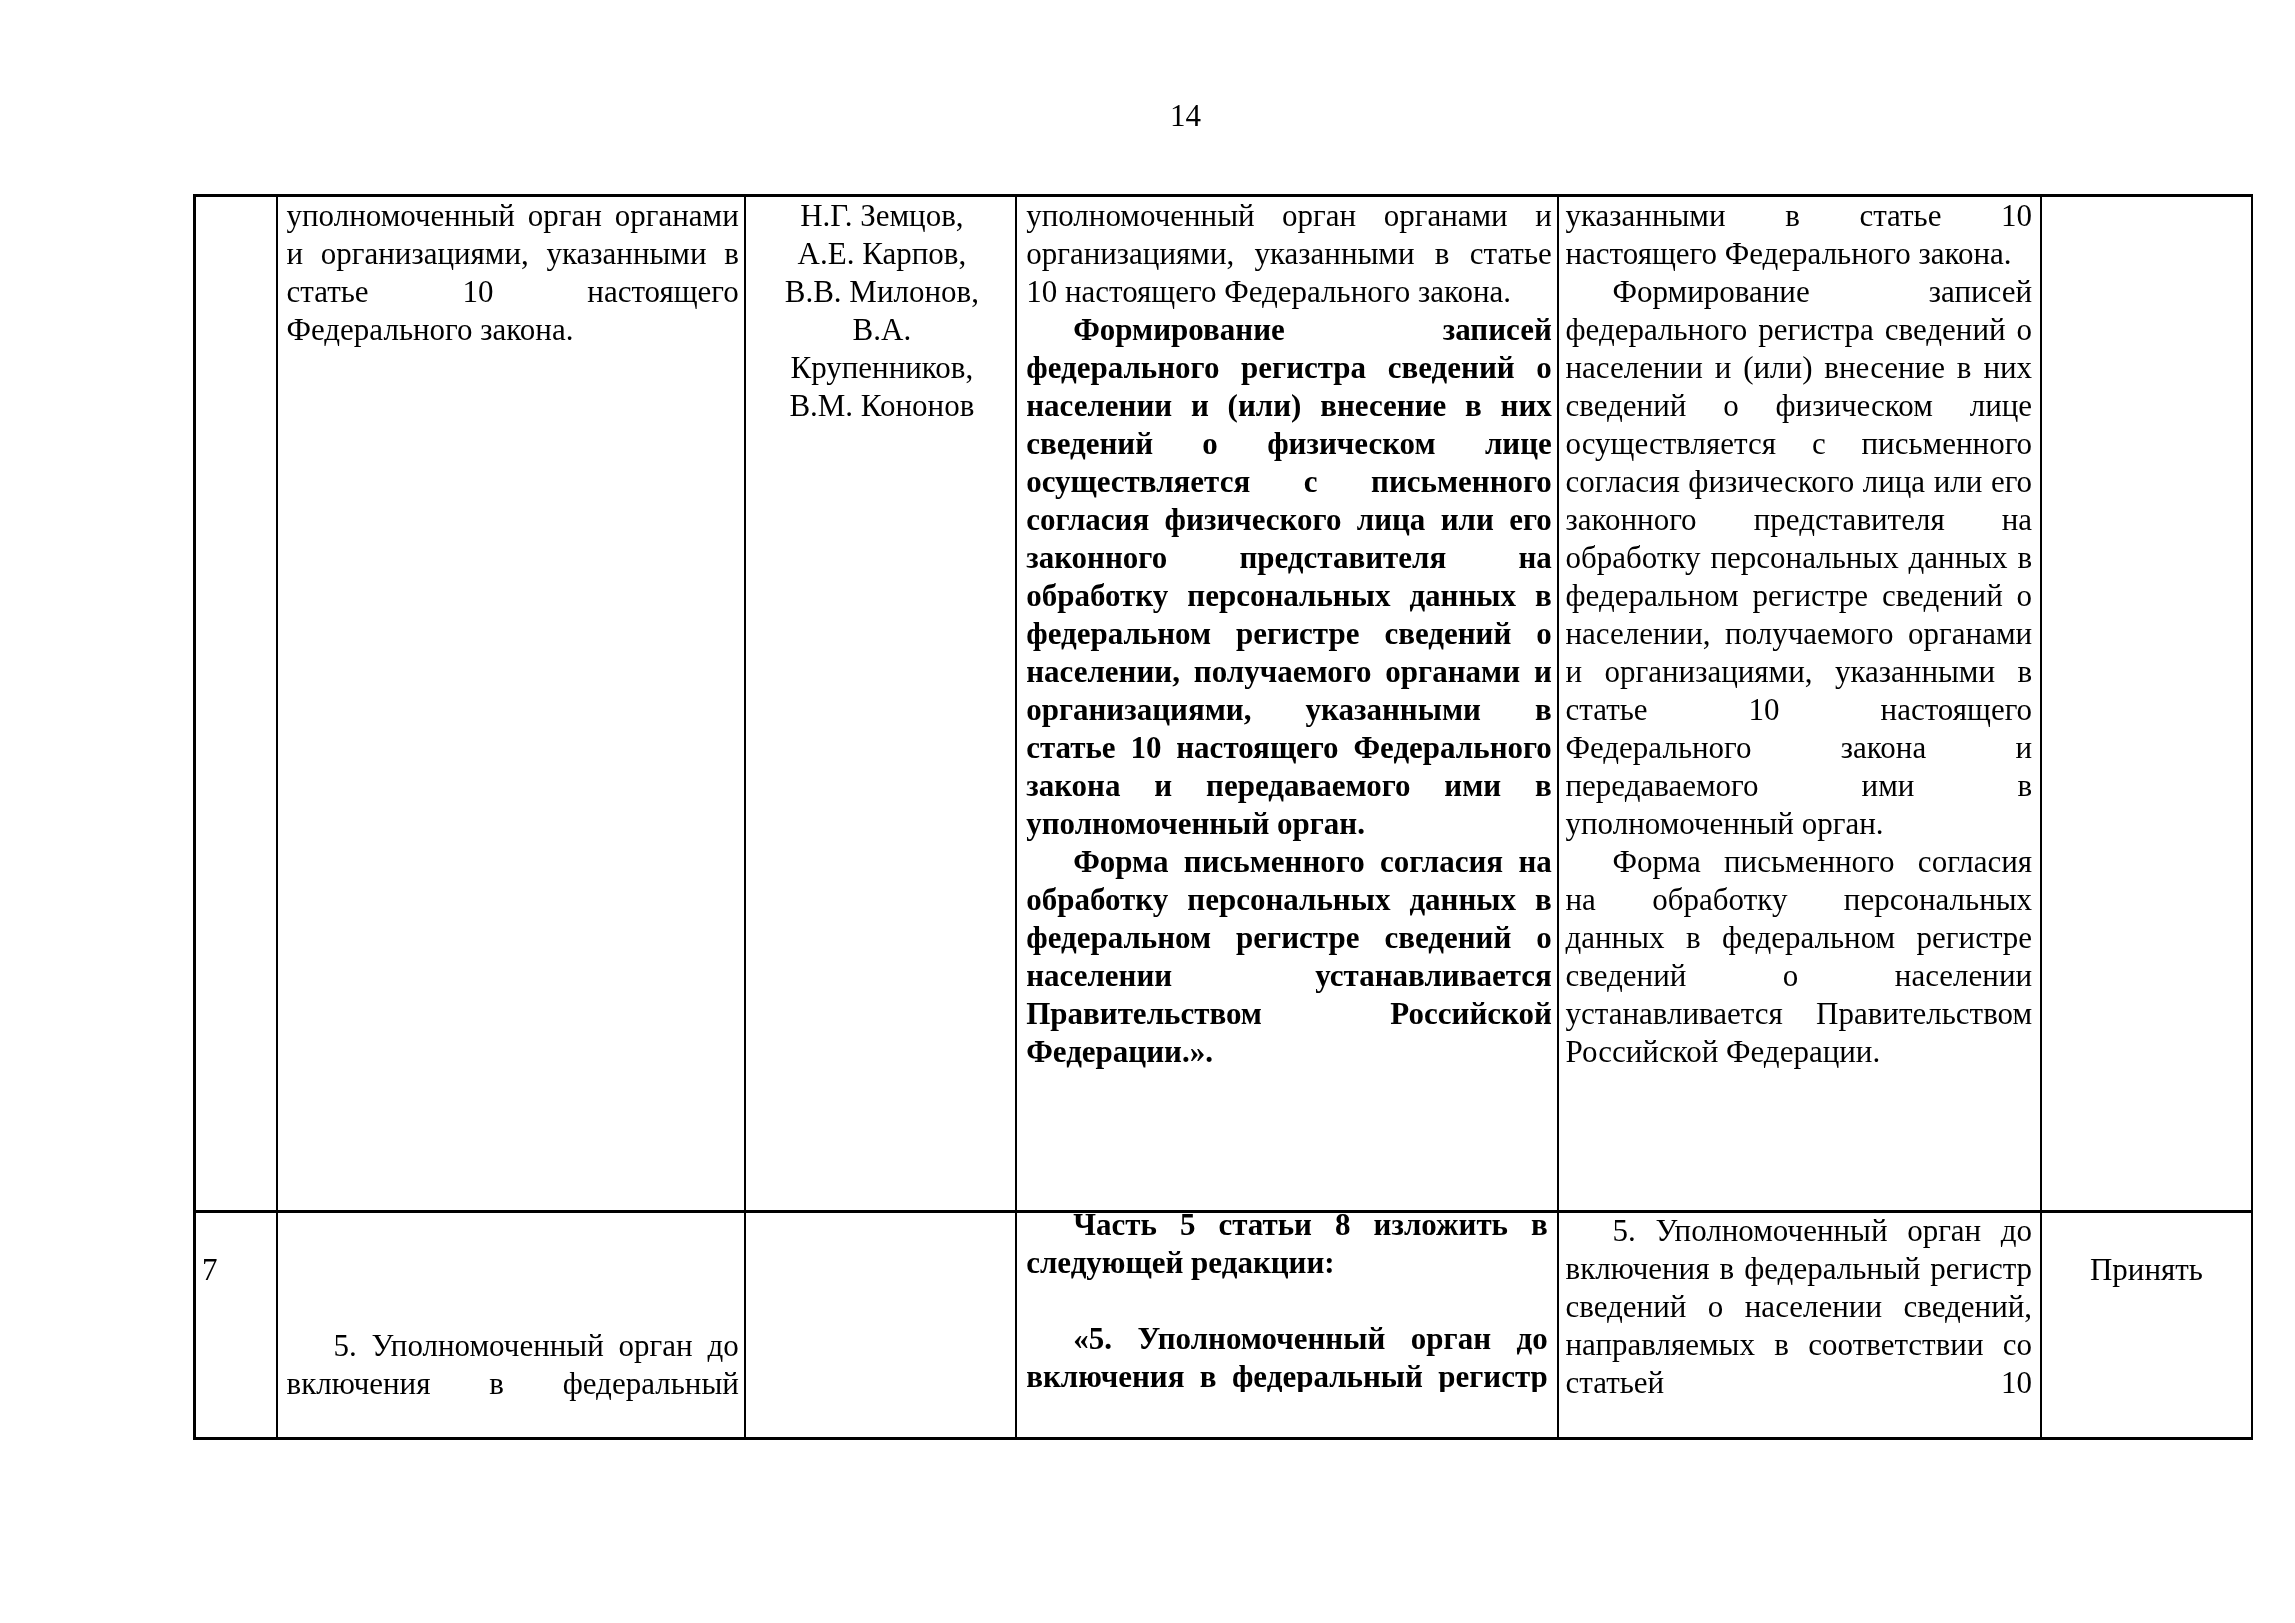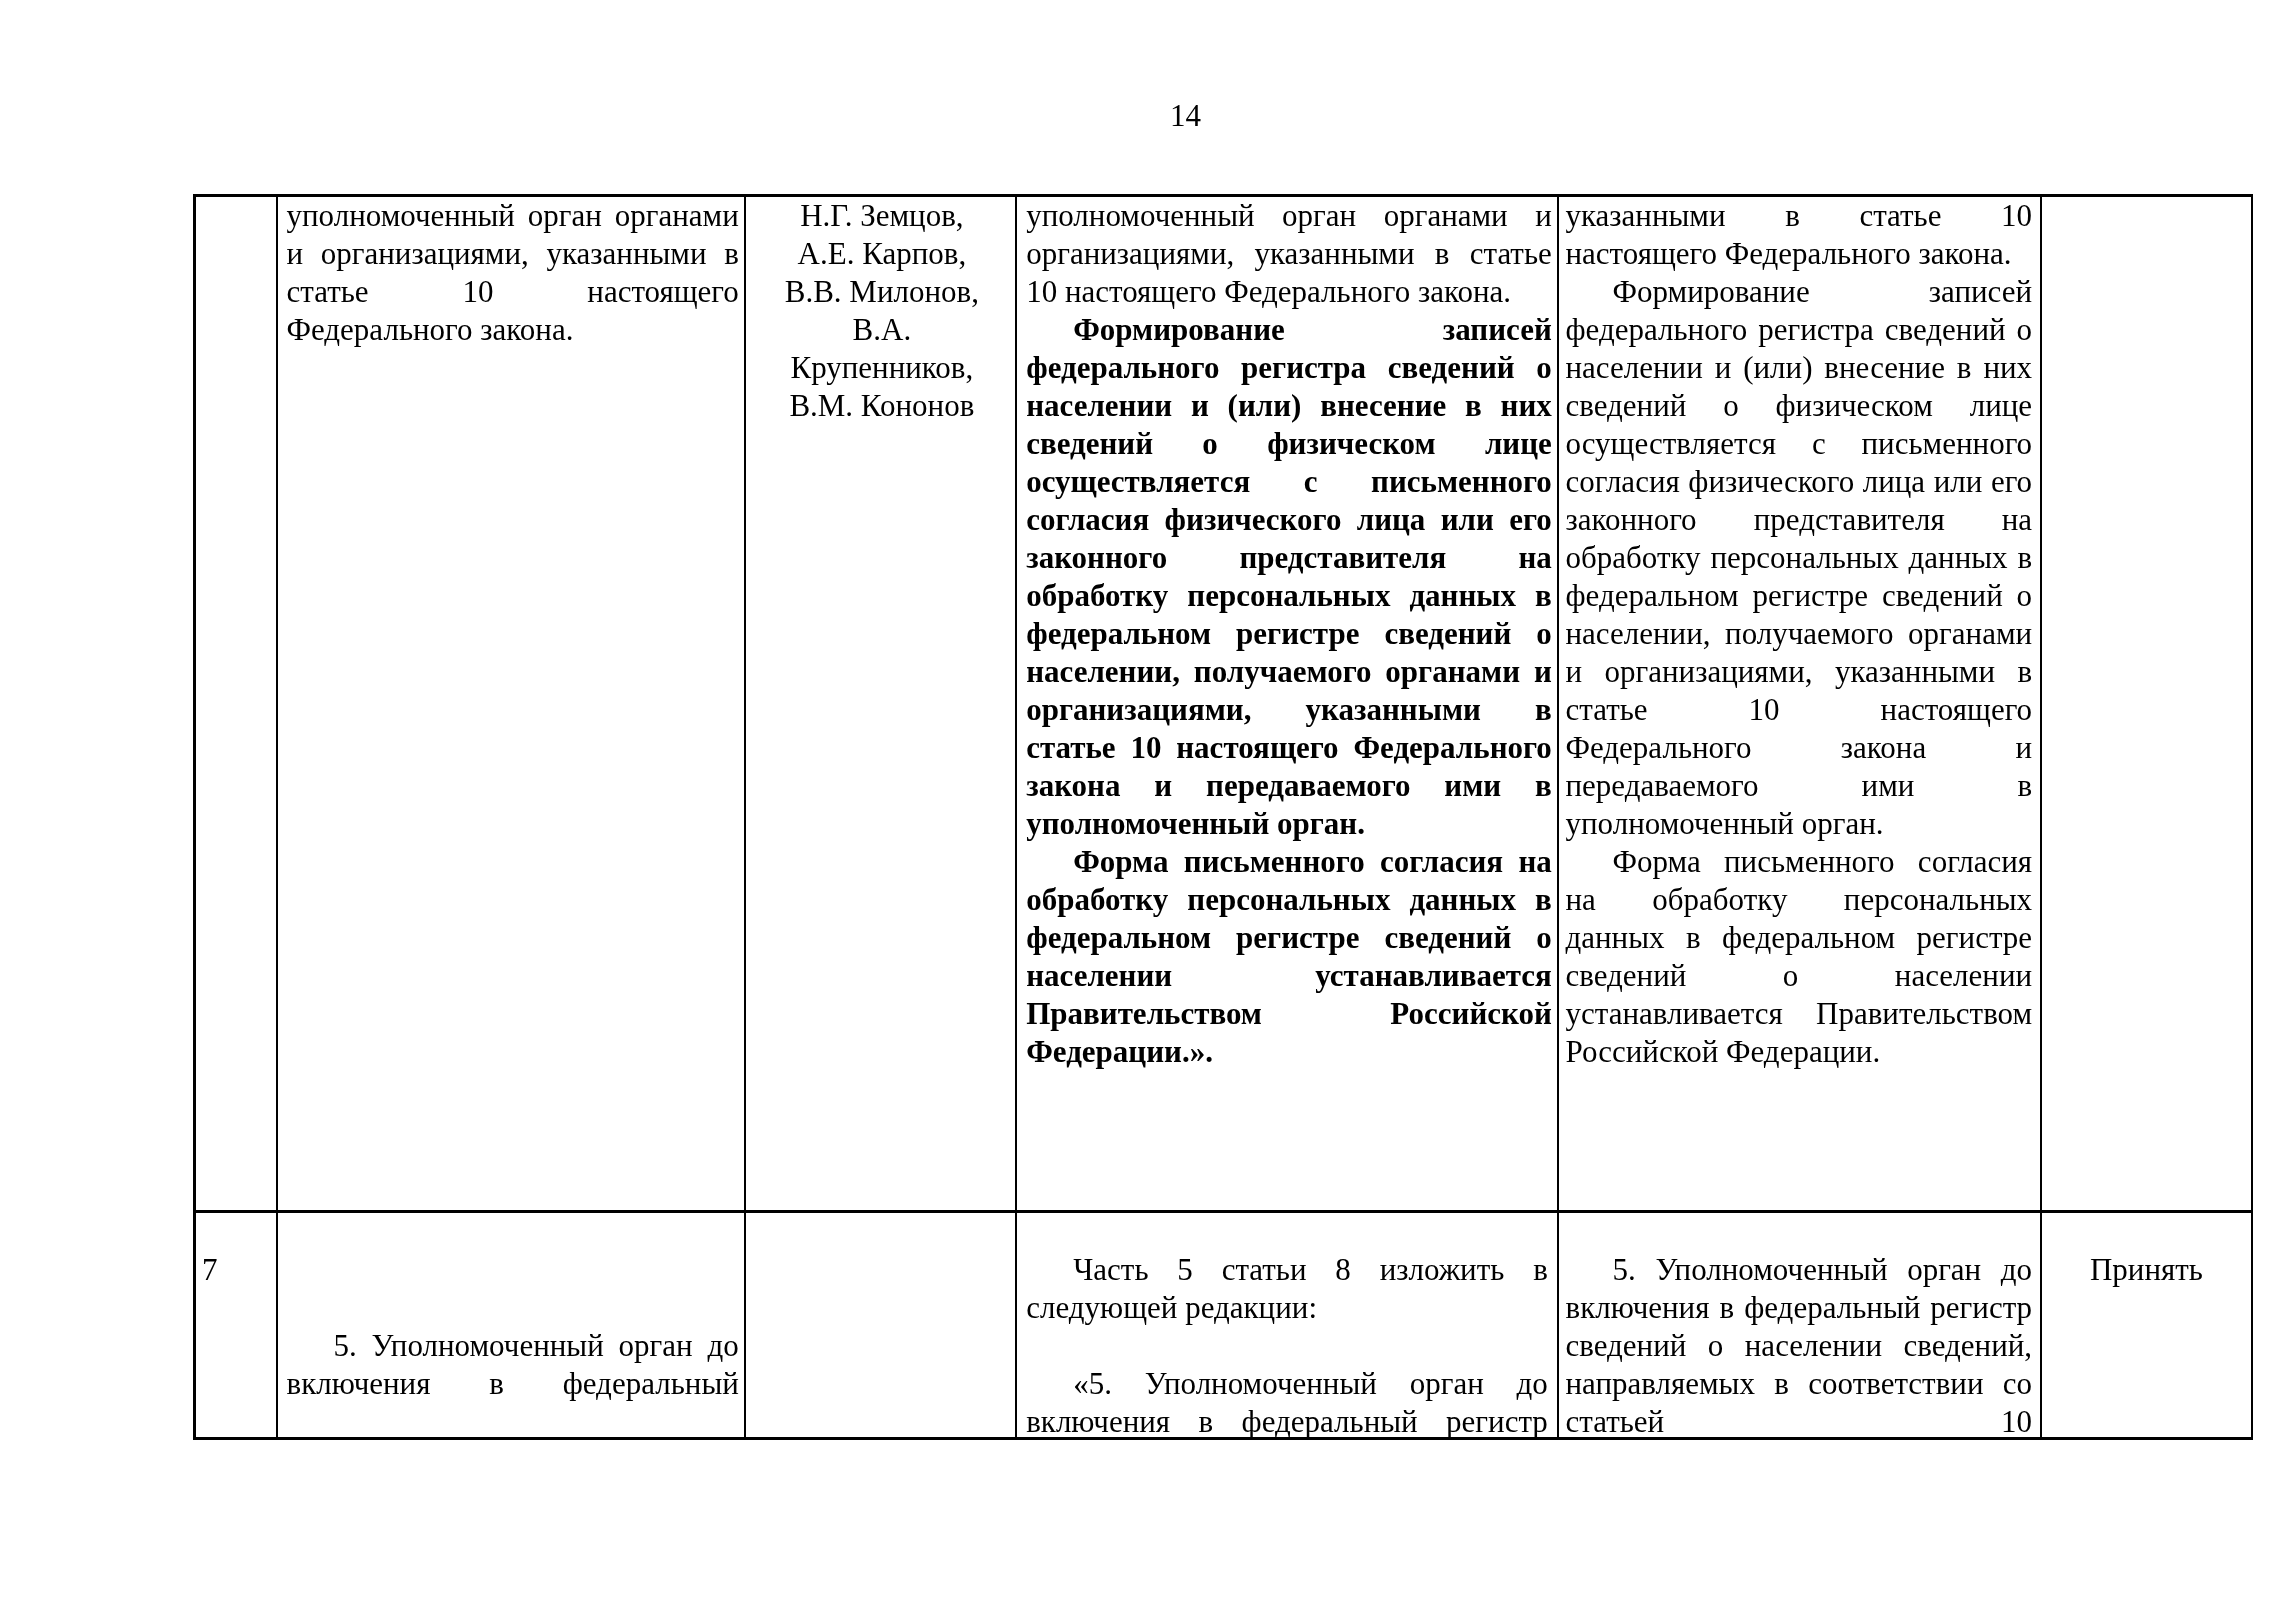--- a/index.html
+++ b/index.html
@@ -77,28 +77,28 @@
   </div>
 
   <div class="cell" style="left:85px;top:1019px;width:466px;height:224px;padding:0 5.2px 0 8.5px;">
     <div class="blank"></div>
     <div class="blank"></div>
     <div class="blank"></div>
     <p class="ind just-last">5. Уполномоченный орган до включения в федеральный</p>
   </div>
 
 
-  <div class="cell" style="left:824px;top:1019px;width:536px;height:224px;padding:0 5.2px 0 9.2px;">
+  <div class="cell" style="left:824px;top:974px;width:536px;height:224px;padding:0 5.2px 0 9.2px;font-weight:bold;">
     <div class="blank"></div>
     <p class="ind last-left">Часть 5 статьи 8 изложить в следующей редакции:</p>
     <div class="blank"></div>
     <p class="ind just-last">«5. Уполномоченный орган до включения в федеральный регистр</p>
   </div>
 
-  <div class="cell" style="left:1366px;top:1019px;width:481px;height:224px;padding:0 7.9px 0 6.5px;">
+  <div class="cell" style="left:1366px;top:980px;width:481px;height:224px;padding:0 7.9px 0 6.5px;">
     <div class="blank"></div>
     <p class="ind just-last">5. Уполномоченный орган до включения в федеральный регистр сведений о населении сведений, направляемых в соответствии со статьей 10</p>
   </div>
 
   <div class="cell center" style="left:1849px;top:1019px;width:209px;height:224px;padding:0 6.5px;text-align:center;">
     <div class="blank"></div>
     <span>Принять</span>
   </div>
 </div>
 

